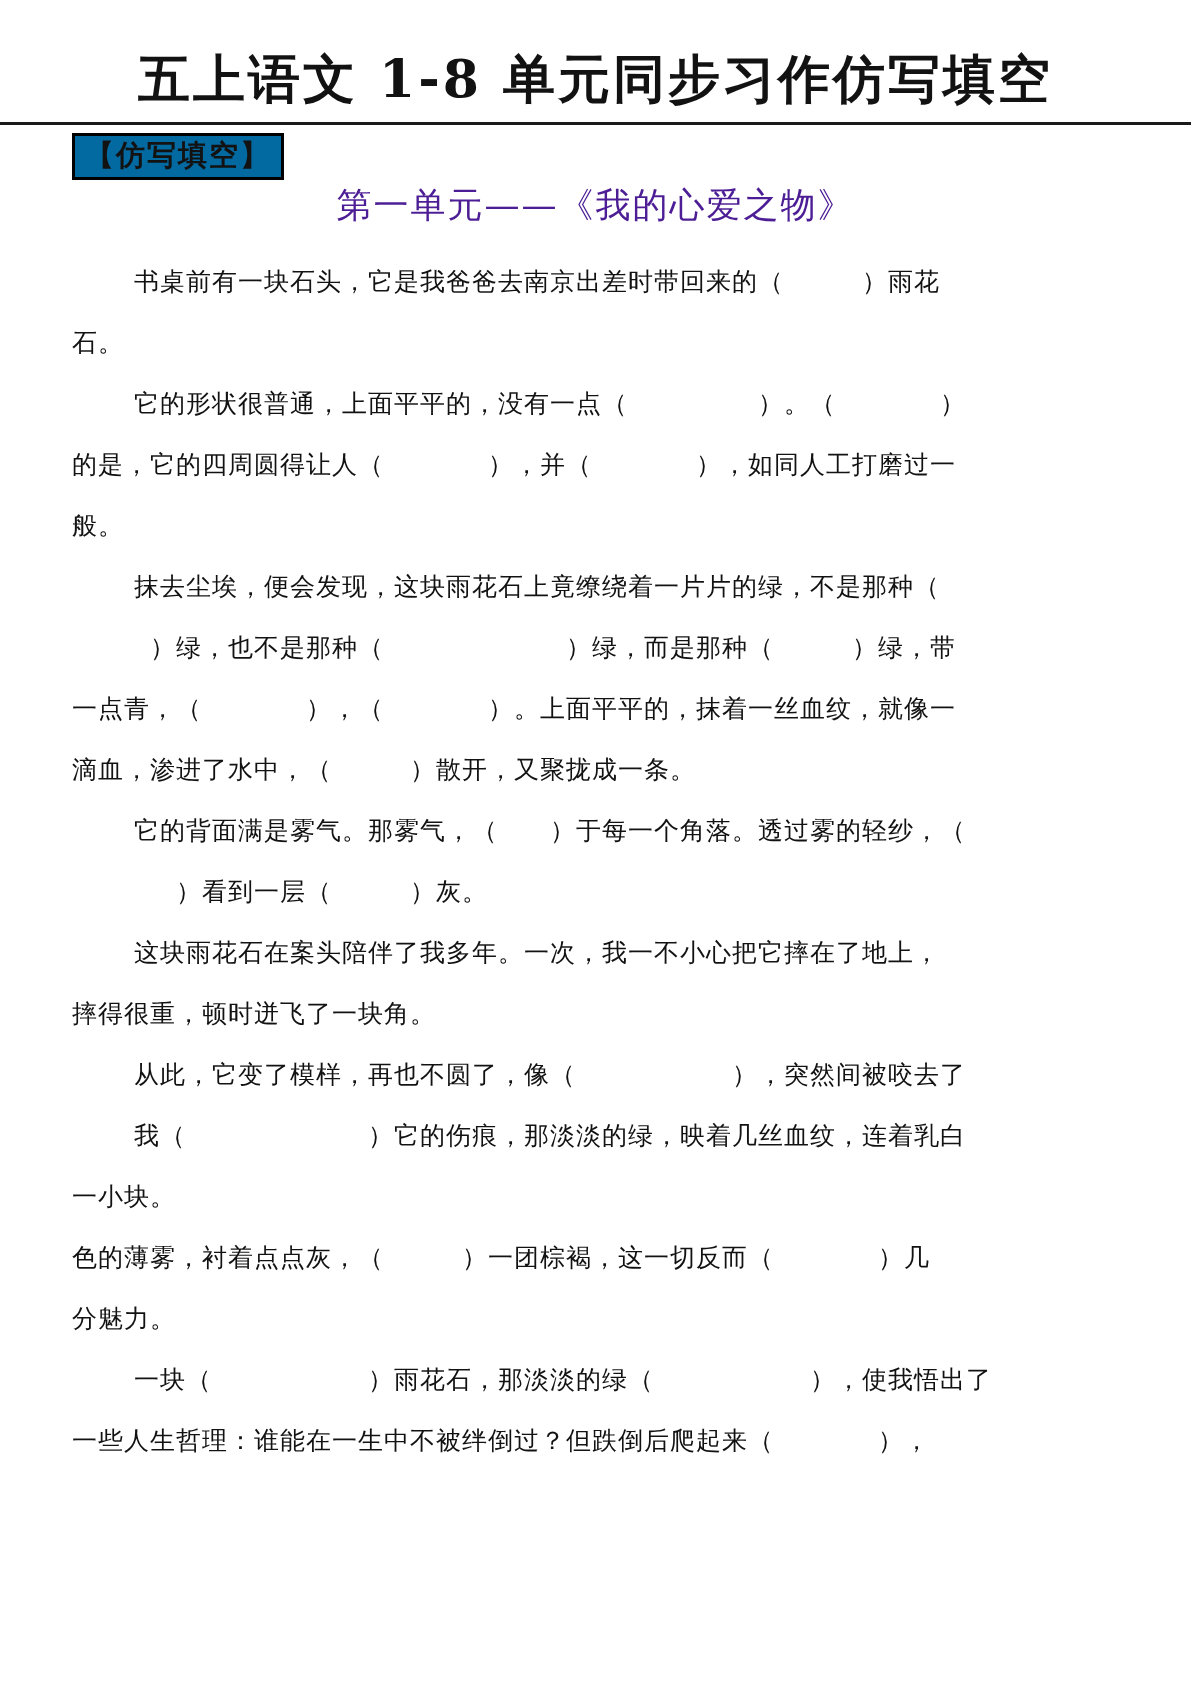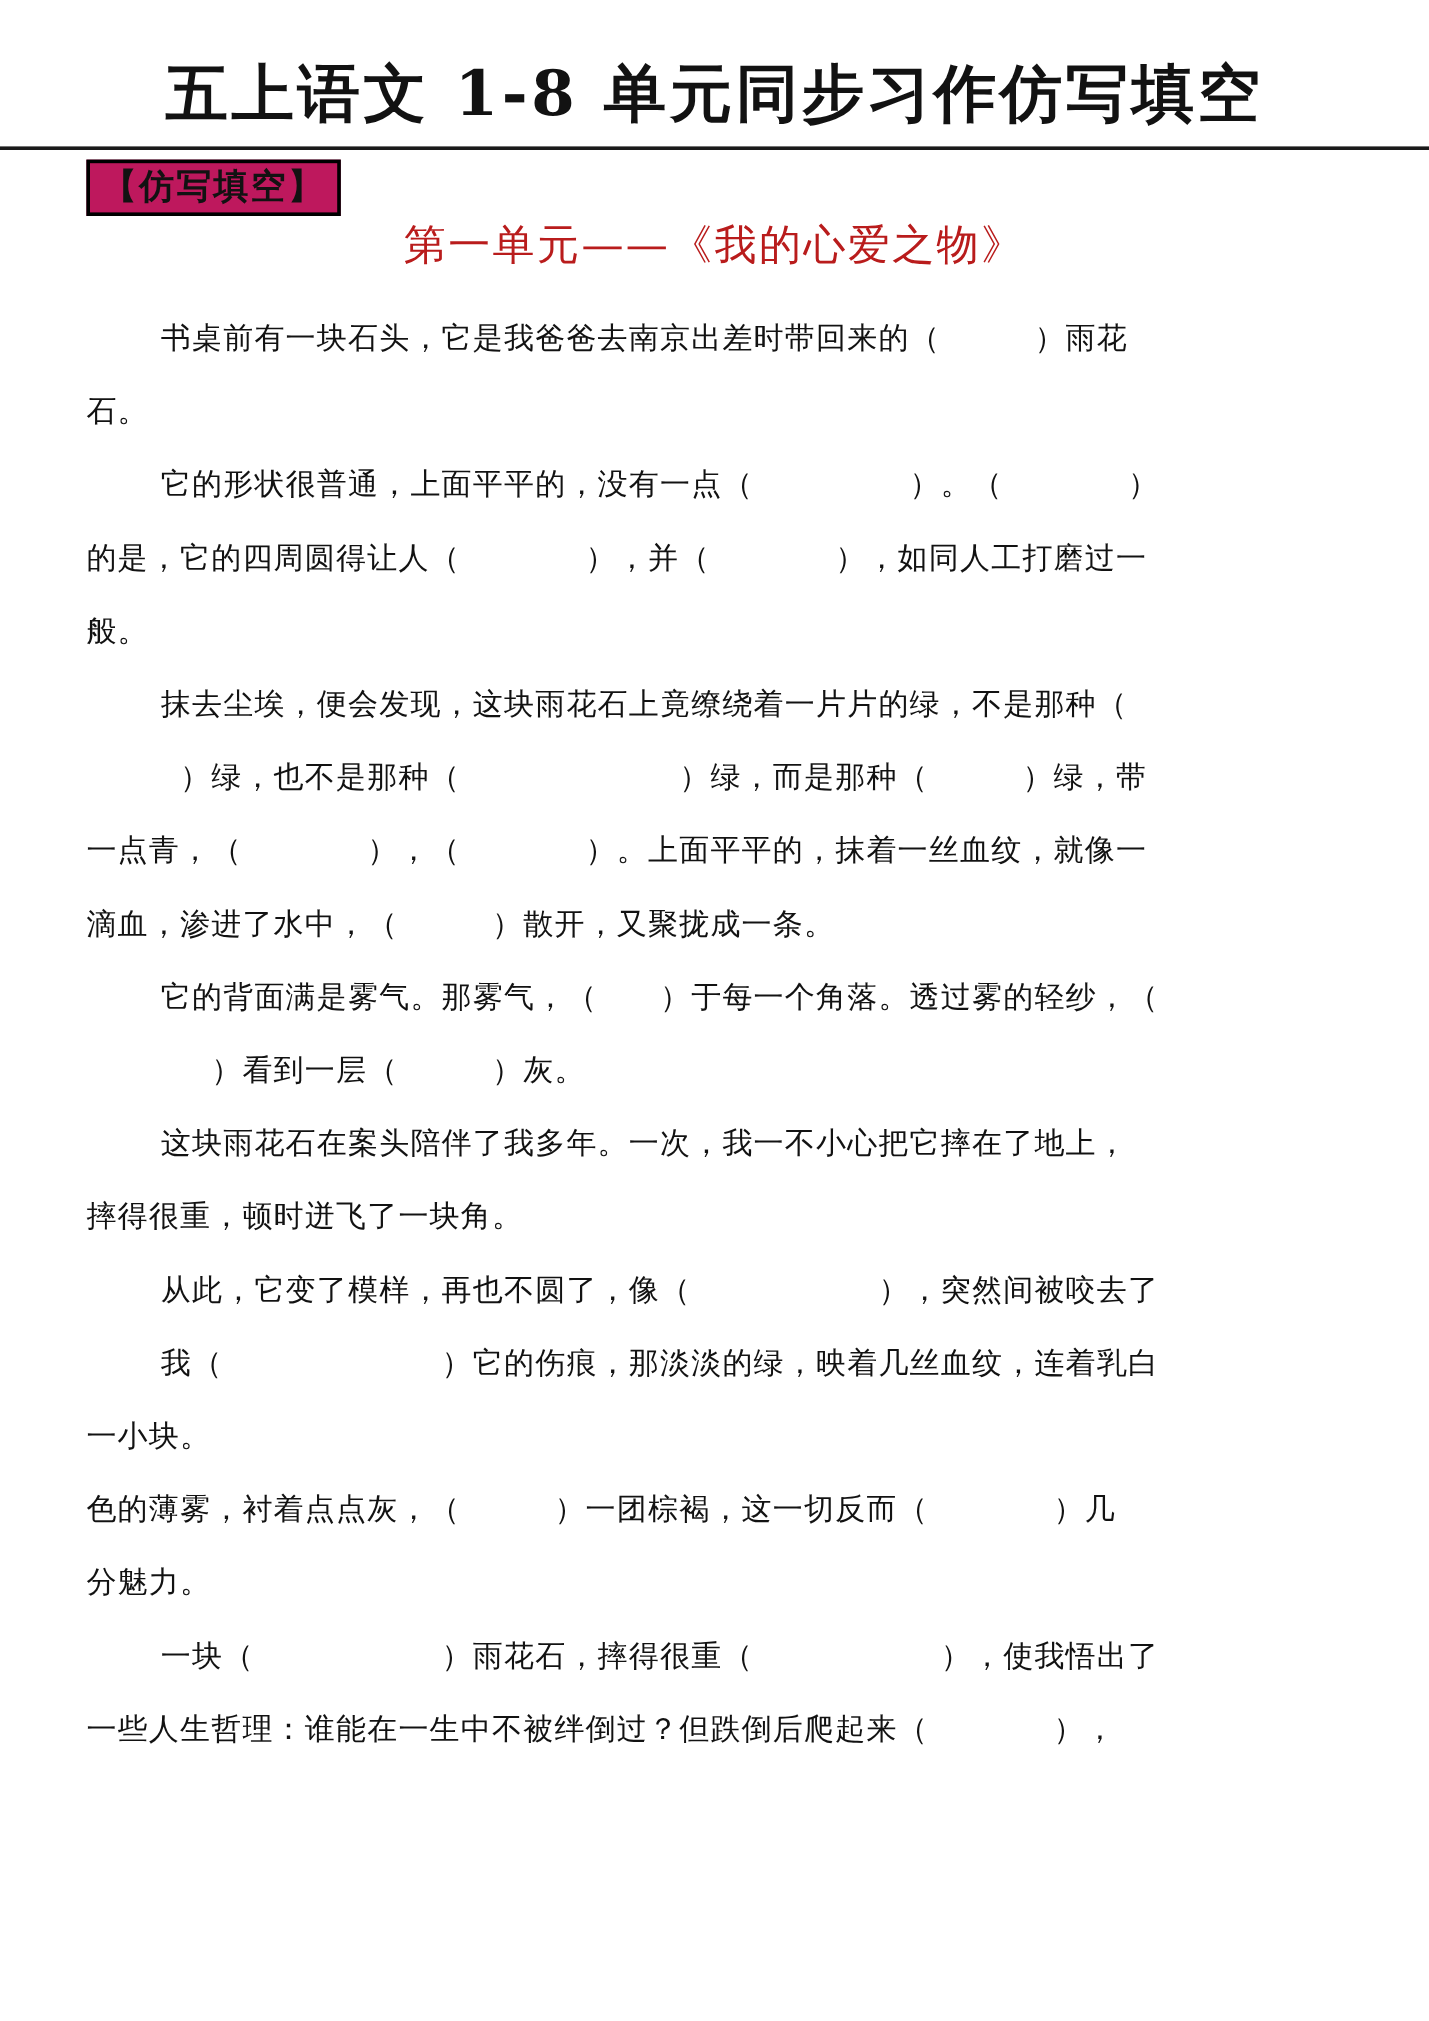--- a/index.html
+++ b/index.html
@@ -26,34 +26,34 @@
     white-space: nowrap;
   }
   .rule {
     margin-top: 10px;
     border-top: 3px solid #1a1a1a;
     height: 0;
   }
   .badge {
     display: inline-block;
     margin: 8px 0 0 72px;
-    background: #be185d;
+    background: #0369a1;
     border: 3px solid #000000;
     padding: 1px 10px 4px 10px;
     font-size: 29px;
     font-weight: 700;
     letter-spacing: 2px;
     line-height: 36px;
   }
   .unit-heading {
     margin-top: 3px;
     text-align: center;
     font-size: 35px;
     line-height: 44px;
-    color: #b91c1c;
+    color: #4c1d95;
     letter-spacing: 2px;
     white-space: nowrap;
   }
   .content {
     margin: 24px 40px 0 72px;
     font-size: 25px;
     letter-spacing: 1px;
   }
   .line {
     height: 61px;
@@ -91,18 +91,18 @@
     <div class="line">滴血，渗进了水中，（　　　）散开，又聚拢成一条。</div>
     <div class="line indent">它的背面满是雾气。那雾气，（　　）于每一个角落。透过雾的轻纱，（</div>
     <div class="line">　　　　）看到一层（　　　）灰。</div>
     <div class="line indent">这块雨花石在案头陪伴了我多年。一次，我一不小心把它摔在了地上，</div>
     <div class="line">摔得很重，顿时迸飞了一块角。</div>
     <div class="line indent">从此，它变了模样，再也不圆了，像（　　　　　　），突然间被咬去了</div>
     <div class="line indent">我（　　　　　　　）它的伤痕，那淡淡的绿，映着几丝血纹，连着乳白</div>
     <div class="line">一小块。</div>
     <div class="line">色的薄雾，衬着点点灰，（　　　）一团棕褐，这一切反而（　　　　）几</div>
     <div class="line">分魅力。</div>
-    <div class="line indent">一块（　　　　　　）雨花石，摔得很重（　　　　　　），使我悟出了</div>
+    <div class="line indent">一块（　　　　　　）雨花石，那淡淡的绿（　　　　　　），使我悟出了</div>
     <div class="line">一些人生哲理：谁能在一生中不被绊倒过？但跌倒后爬起来（　　　　），</div>
     <div class="line">才（　　　　　　）自己的人生价值。</div>
   </div>
 
 </div>
 
 </body></html>

